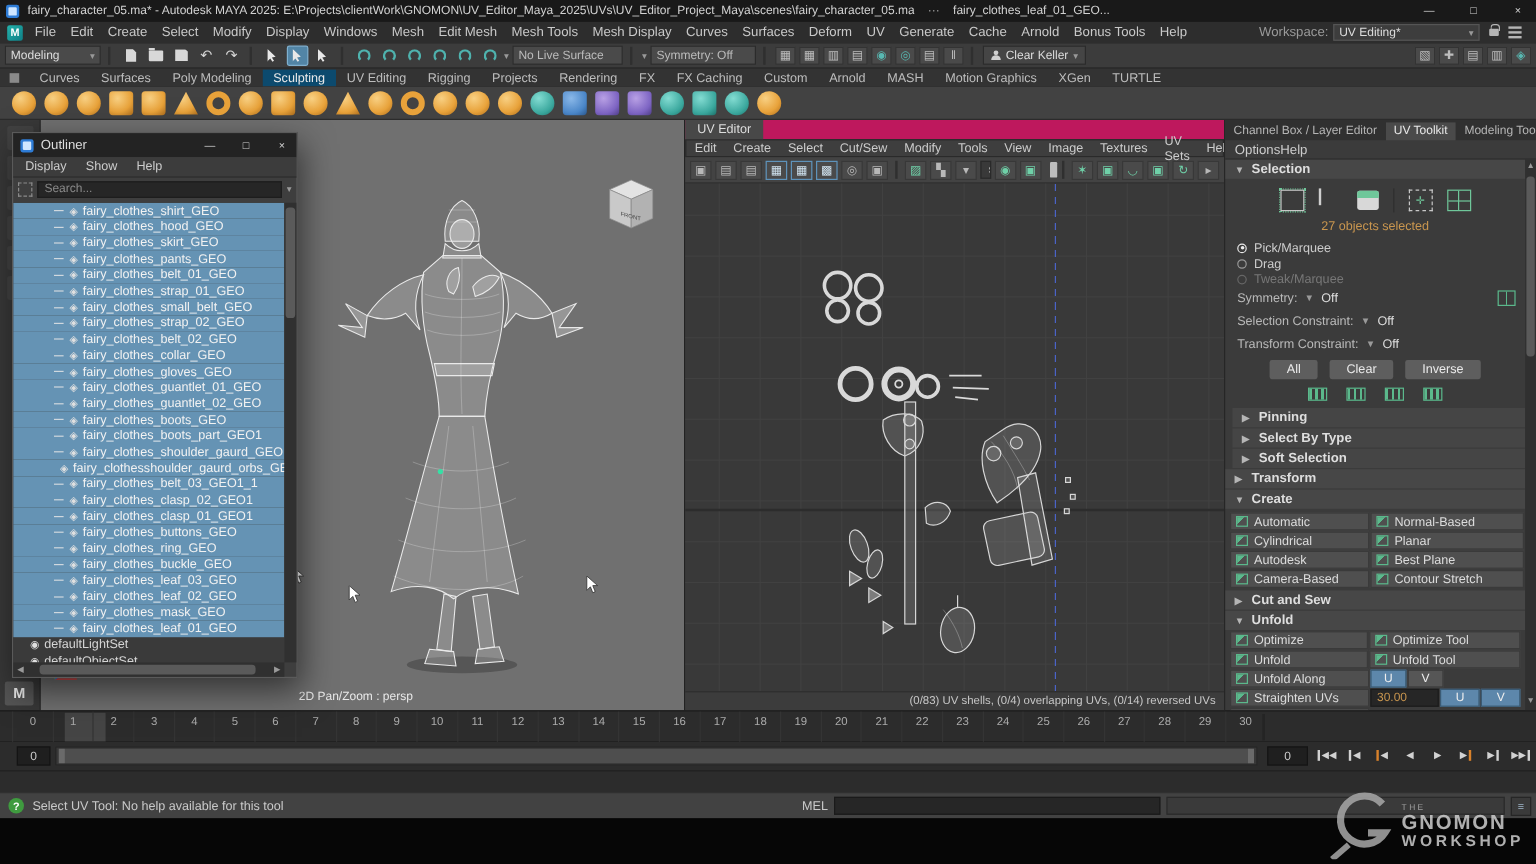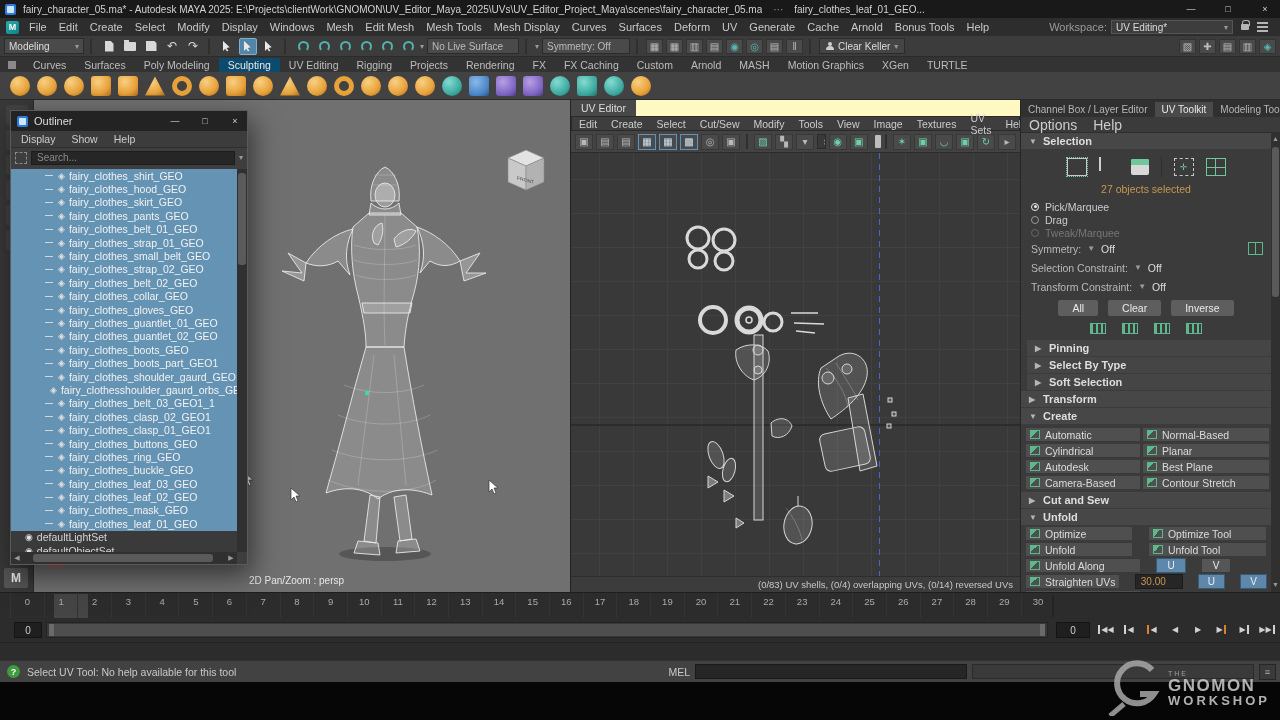--- a/index.html
+++ b/index.html
@@ -81,41 +81,41 @@
 .orow .dash{width:8px;border-top:1px solid #cfd8de;margin-right:1px}
 .orow .mico{color:#e0e0e0;font-size:9px}
 .orow.setrow{padding-left:14px;color:#d5d5d5}
 .oscroll-v{position:absolute;right:0;top:58px;width:10px;bottom:12px;background:#303030}
 .oscroll-v .handle{position:absolute;left:1px;right:1px;top:4px;height:92px;background:#5a5a5a;border-radius:3px}
 .oscroll-h{position:absolute;left:0;right:10px;bottom:0;height:12px;background:#303030;display:flex;align-items:center}
 .oscroll-h .handle{position:absolute;left:22px;width:180px;top:2px;bottom:2px;background:#5a5a5a;border-radius:3px}
 .arr{color:#9a9a9a;font-size:7px;width:12px;text-align:center}
 
 #uvpanel{left:570px;top:100px;width:450px;height:492px;background:#3a3a3a;border-left:1px solid #222}
-#uvtabrow{height:16px;background:#fef9c3;display:flex;align-items:flex-end}
+#uvtabrow{height:16px;background:#be185d;display:flex;align-items:flex-end}
 #uvtab{background:#484848;color:#ddd;font-size:10.5px;padding:2px 10px}
 #uvmenus{height:15px;background:#3e3e3e;border:1px solid #2a2a2a;display:flex;align-items:center;font-size:10.5px;color:#ccc}
 #uvmenus .mi{padding:0 7px}
 #uvtoolbar{height:22px;background:#434343;display:flex;align-items:center;gap:3px;padding:0 4px;border-bottom:1px solid #2b2b2b}
 .uvt{width:18px;height:16px;background:#4a4a4a;border:1px solid #383838;display:flex;align-items:center;justify-content:center;font-size:10px;color:#b8b8b8}
 .uvt.on{border-color:#5e93bb;color:#cfe2ef}
 .uvt.teal{color:#6fd0a8}
 #matfield{width:104px;height:15px;background:#393939;border:1px solid #2a2a2a;color:#ddd;font-size:10px;display:flex;align-items:center;padding-left:6px;white-space:nowrap;overflow:hidden}
 .slider{width:58px;height:3px;background:#2c2c2c;position:relative;margin:0 4px}
 .slider .knob{position:absolute;left:38%;top:-5px;width:6px;height:13px;background:#bdbdbd;border-radius:1px}
 #uvcanvas{position:absolute;left:0;top:53px;width:450px;height:423px;overflow:hidden;background-color:#393939;background-image:linear-gradient(#414141 1px,transparent 1px),linear-gradient(90deg,#414141 1px,transparent 1px);background-size:34px 34px;background-position:-6px -8px}
 #uvhline{position:absolute;left:0;top:271px;width:450px;height:2px;background:#2c2c2c}
 #uvbline{position:absolute;left:308px;top:0;width:1px;height:423px;background:repeating-linear-gradient(180deg,#4a63c8 0 6px,transparent 6px 11px)}
 #uvstatus{position:absolute;left:0;bottom:0;width:450px;height:16px;background:#3c3c3c;border-top:1px solid #2d2d2d;display:flex;align-items:center;justify-content:flex-end;padding-right:8px;font-size:9.5px;color:#c8c8c8}
 
 #rightpanel{left:1020px;top:100px;width:260px;height:492px;background:#3b3b3b;border-left:1px solid #262626}
 #tktabs{height:17px;background:#303030;display:flex;align-items:flex-end;font-size:10px;color:#b5b5b5;white-space:nowrap}
 #tktabs .tkt{padding:2px 7px}
 #tktabs .tkt.active{background:#4a4a4a;color:#e8e8e8}
-#tkmenus{height:16px;display:flex;align-items:center;gap:16px;padding-left:8px;font-size:14px;color:#ccc;background:#3b3b3b;border-bottom:1px solid #2e2e2e}
+#tkmenus{height:16px;display:flex;align-items:center;padding-left:8px;font-size:11px;color:#ccc;background:#3b3b3b;border-bottom:1px solid #2e2e2e}
 #tkbody{position:absolute;left:0;top:33px;right:9px;bottom:0;overflow:hidden;font-size:10.5px}
 .tkscroll{position:absolute;right:0;top:33px;width:9px;bottom:0;background:#303030}
 .tkscroll .handle{position:absolute;left:1px;right:1px;top:14px;height:150px;background:#5a5a5a;border-radius:3px}
 .tkscroll .cap{position:absolute;left:0;width:9px;height:9px;color:#999;font-size:7px;text-align:center}
 .sech{height:16px;background:#474747;display:flex;align-items:center;gap:6px;padding-left:8px;color:#dedede;font-weight:bold;font-size:11px;margin-bottom:1px}
 .sech .tri{color:#b5b5b5;font-size:8px;width:8px}
 .selicons{display:flex;align-items:center;justify-content:center;gap:12px;padding:7px 0 2px}
 .seldiv{width:1px;height:20px;background:#2e2e2e}
 .si{width:20px;height:18px;position:relative}
 .si-uv{border:1px solid #c8c8c8;box-shadow:inset 0 0 0 6px transparent}
@@ -137,21 +137,21 @@
 .dropline .dar{color:#9a9a9a;font-size:8px}
 .symico{margin-left:auto;margin-right:8px;width:15px;height:13px;border:1px solid #5bb98c;background:linear-gradient(90deg,transparent 46%,#5bb98c 46% 54%,transparent 54%)}
 .tkbtns{display:flex;justify-content:center;gap:10px;padding:4px 0}
 .tkb{height:16px;background:#5e5e5e;border-radius:2px;color:#eaeaea;display:flex;align-items:center;justify-content:center;font-size:10.5px;padding:0 14px}
 .growrow{display:flex;justify-content:center;gap:16px;padding:3px 0 6px}
 .gi{width:16px;height:11px;border:1px solid #5bb98c;background:repeating-linear-gradient(90deg,#5bb98c 0 2px,transparent 2px 5px)}
 .subsec .sech{background:#454545;margin-left:6px}
 .creategrid{display:grid;grid-template-columns:116px 128px;gap:1px;padding:2px 4px}
 .cgb{height:15px;background:#4f4f4f;border:1px solid #3a3a3a;display:flex;align-items:center;gap:5px;padding-left:4px;color:#dcdcdc;font-size:10.5px;white-space:nowrap}
 .cgic{width:10px;height:9px;border:1px solid #5bb98c;background:linear-gradient(135deg,#5bb98c 40%,transparent 40%)}
-.ufrow{display:flex;align-items:flex-end;gap:15px;padding:0 4px;margin-bottom:1px}
+.ufrow{display:flex;align-items:flex-end;gap:1px;padding:0 4px;margin-bottom:1px}
 .ufb{height:15px;background:#4f4f4f;border:1px solid #3a3a3a;display:flex;align-items:center;gap:5px;padding-left:4px;color:#dcdcdc;font-size:10.5px;white-space:nowrap}
 .w1{width:116px}.w2{width:128px}
 .uvbtn{width:30px;height:15px;display:flex;align-items:center;justify-content:center;font-size:10px;color:#eee;background:#5d87ab;border:1px solid #3a5a74}
 .uvbtn.grey{background:#565656;border-color:#3a3a3a}
 .numfield{width:58px;height:15px;background:#262626;border:1px solid #1c1c1c;color:#c9964f;font-size:10px;display:flex;align-items:center;padding-left:5px}
 
 #timeline{left:0;top:592px;width:1280px;height:26px;background:#2c2c2c;border-top:1px solid #1e1e1e}
 #curframe{position:absolute;left:54px;top:1px;width:34px;height:24px;background:#454545}
 #frames{position:absolute;left:10px;top:0;width:1046px;height:26px;display:flex}
 #frames .fr{width:33.7px;text-align:center;font-size:9.5px;color:#ababab;padding-top:3px;border-left:1px solid #343434;height:26px}

